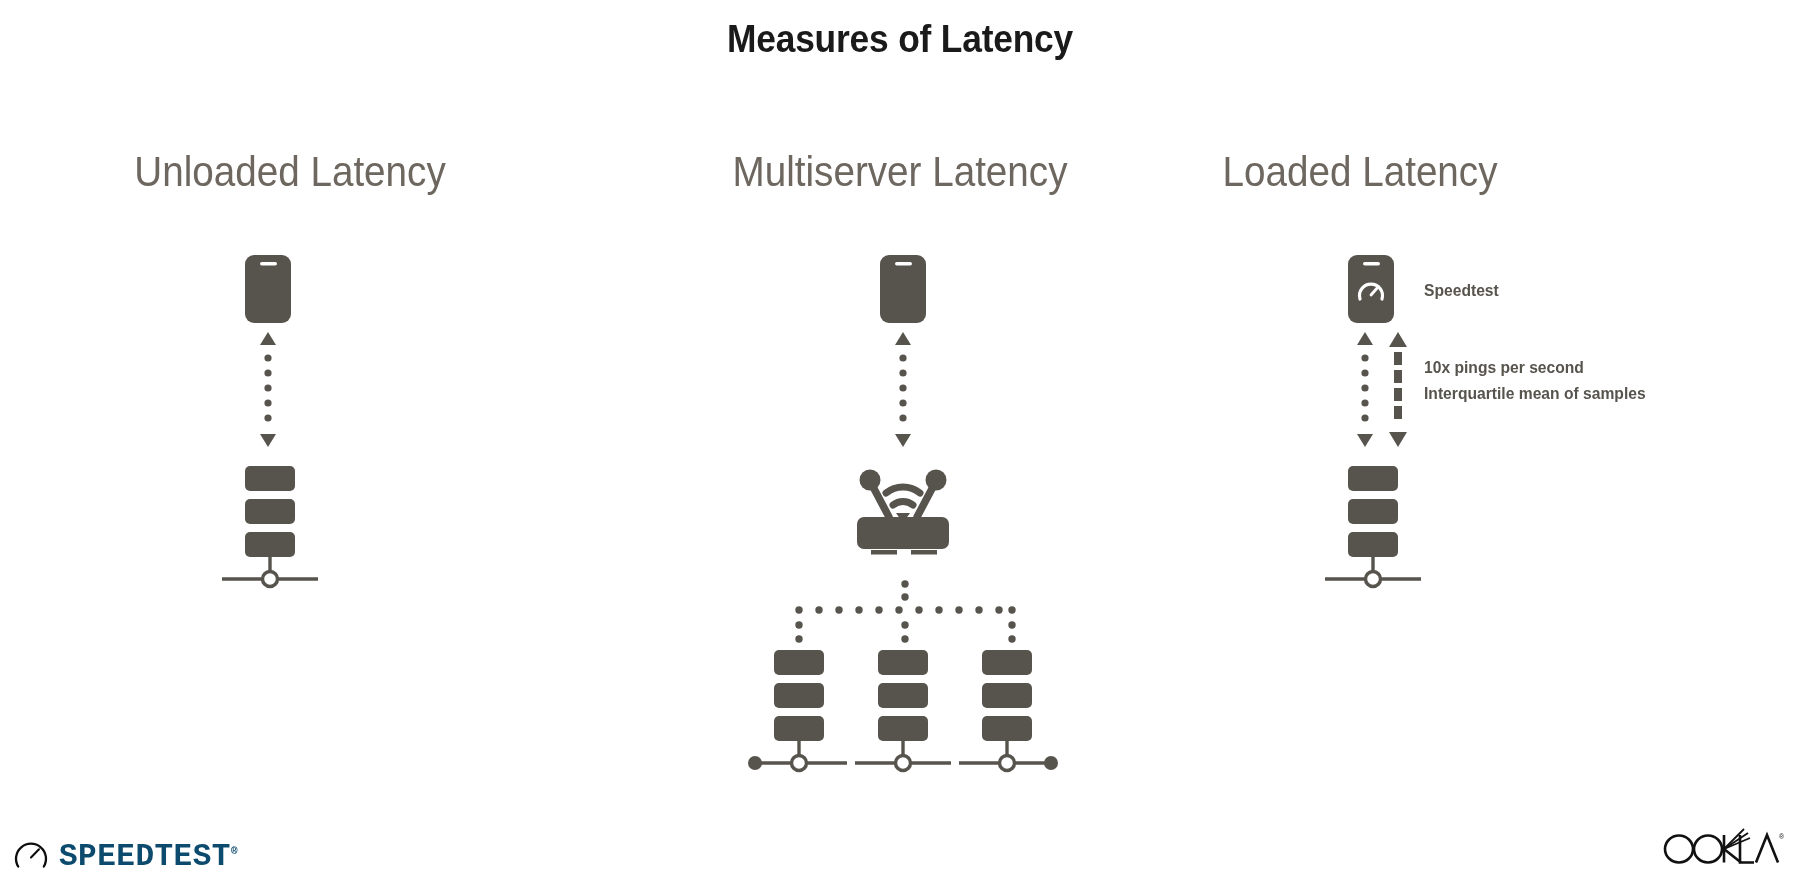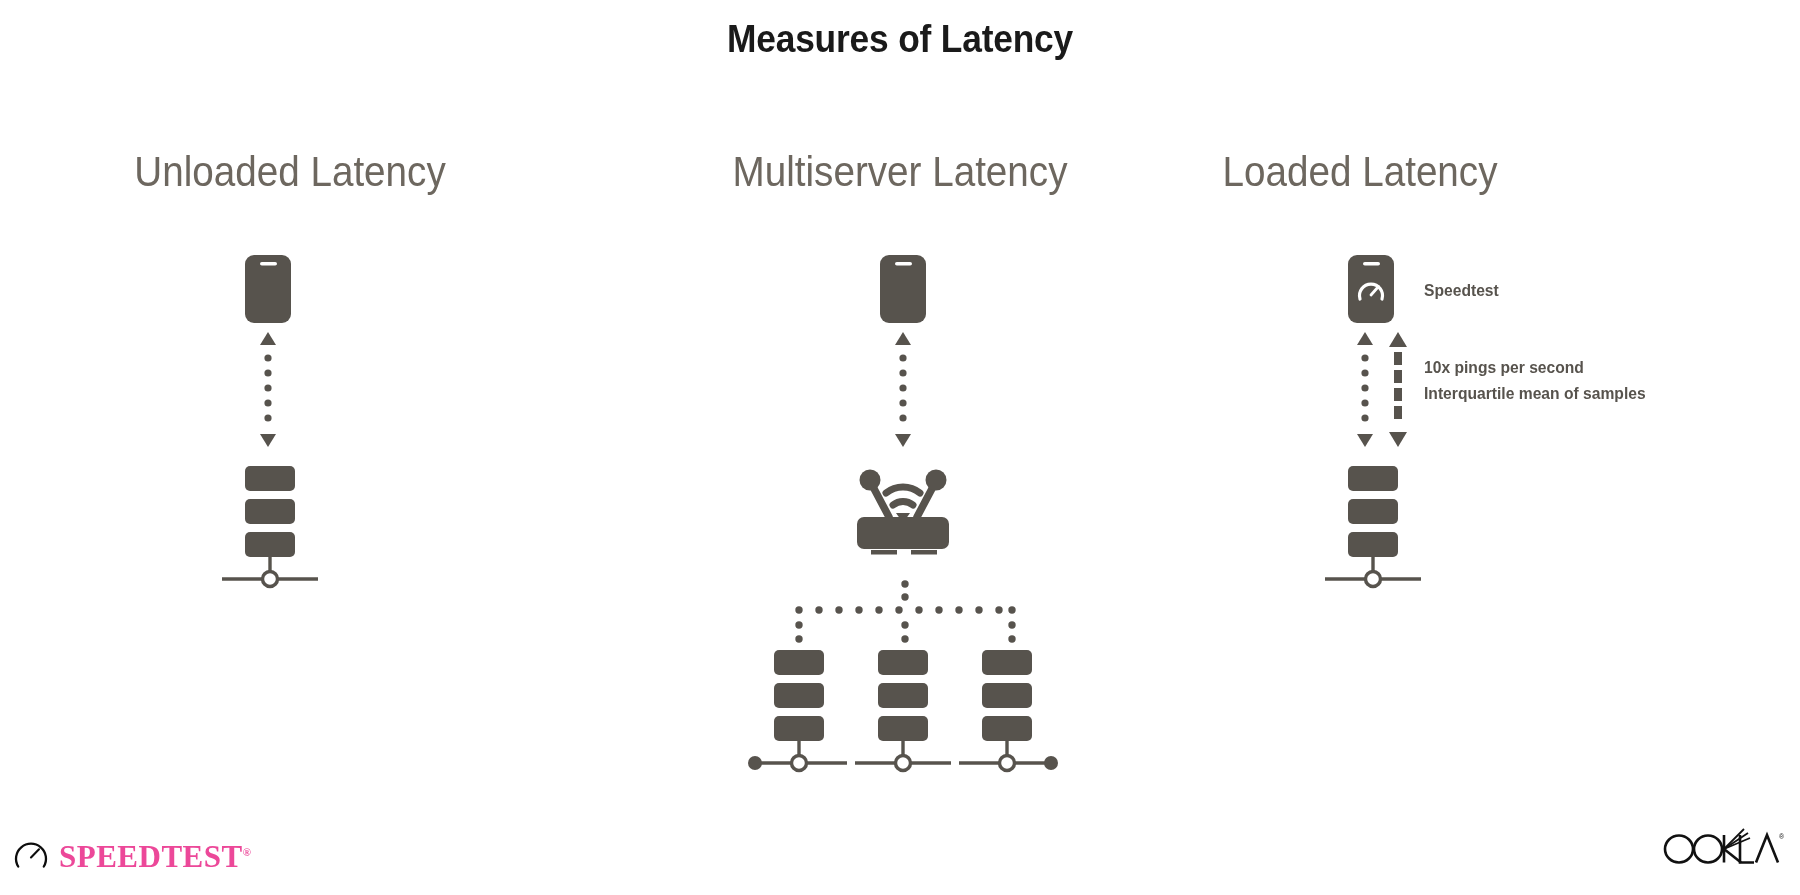--- a/index.html
+++ b/index.html
@@ -76,25 +76,25 @@
   
   .footer-logo-left {
     position: absolute;
     left: 14px;
     bottom: 22px;
     display: flex;
     align-items: center;
     gap: 11px;
   }
   .logo-word {
-    font-family: Liberation Serif, serif;
+    font-family: Liberation Mono, monospace;
     font-size: 31px;
     font-weight: 700;
     letter-spacing: 0.5px;
-    color: #ec4899;
+    color: #0c4a6e;
     line-height: 1;
     position: relative;
   }
   .logo-tm {
     font-size: 11px;
     vertical-align: super;
     font-weight: 700;
   }
   .footer-logo-right {
     position: absolute;

